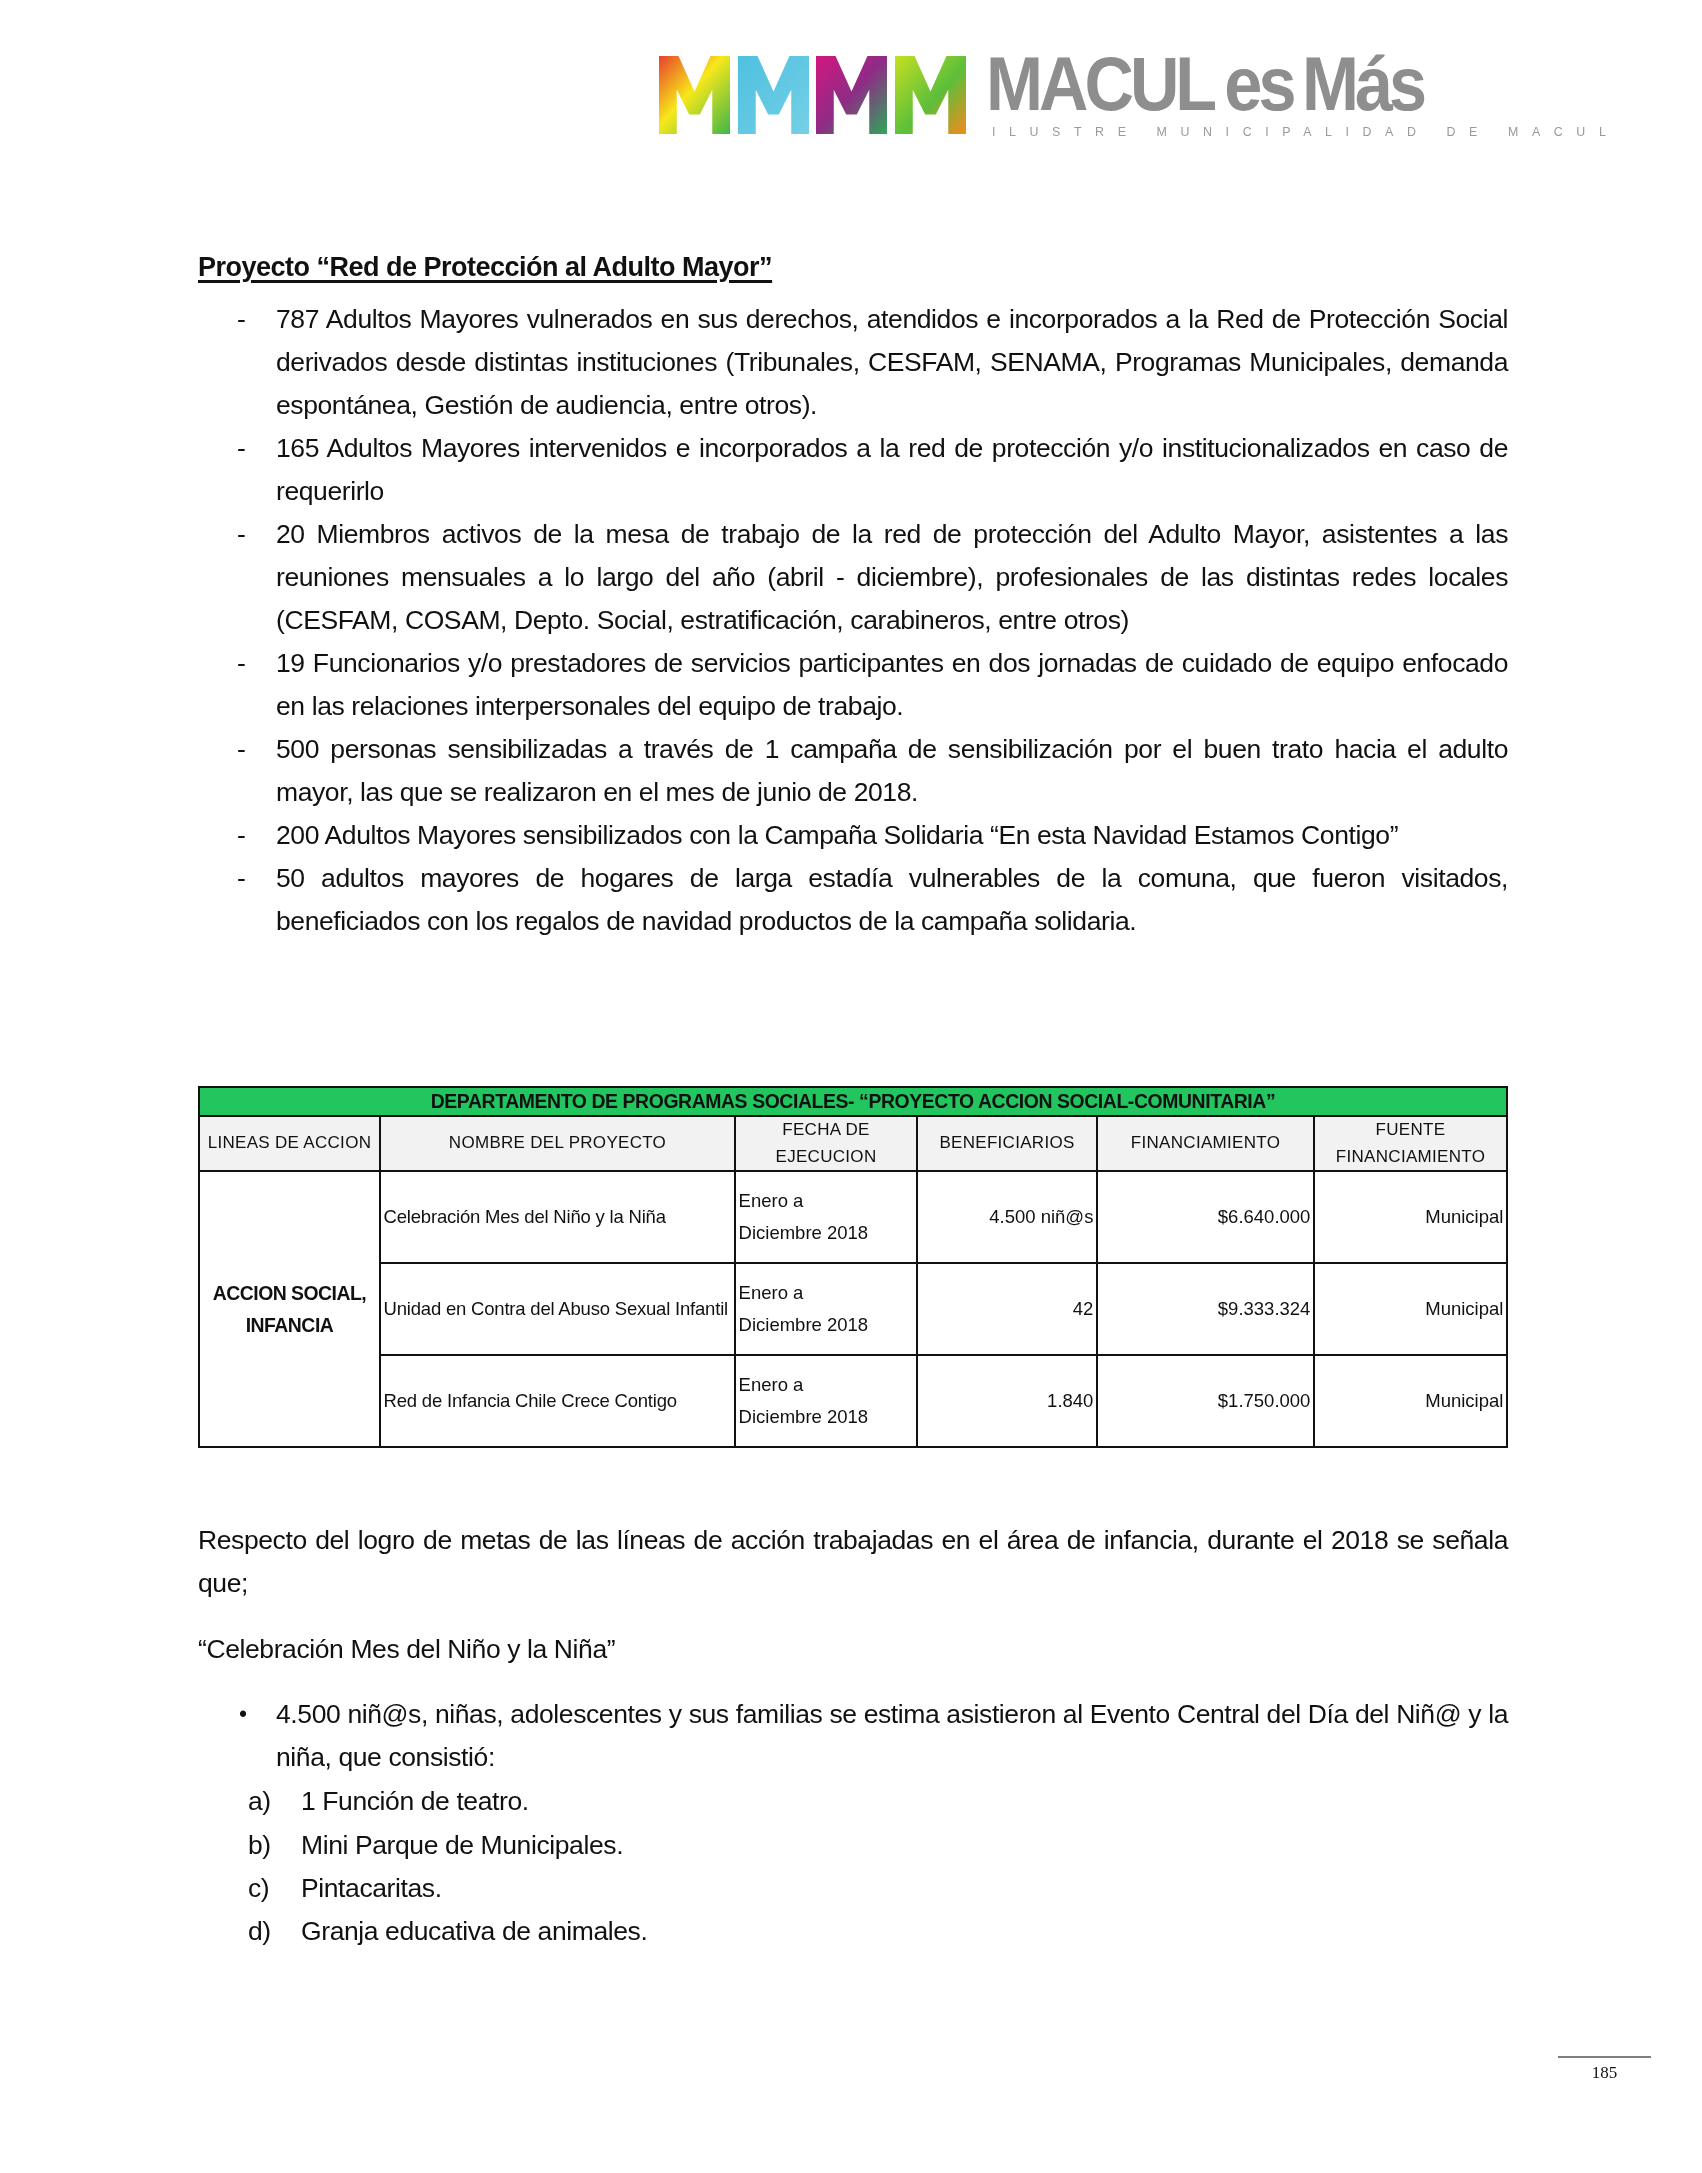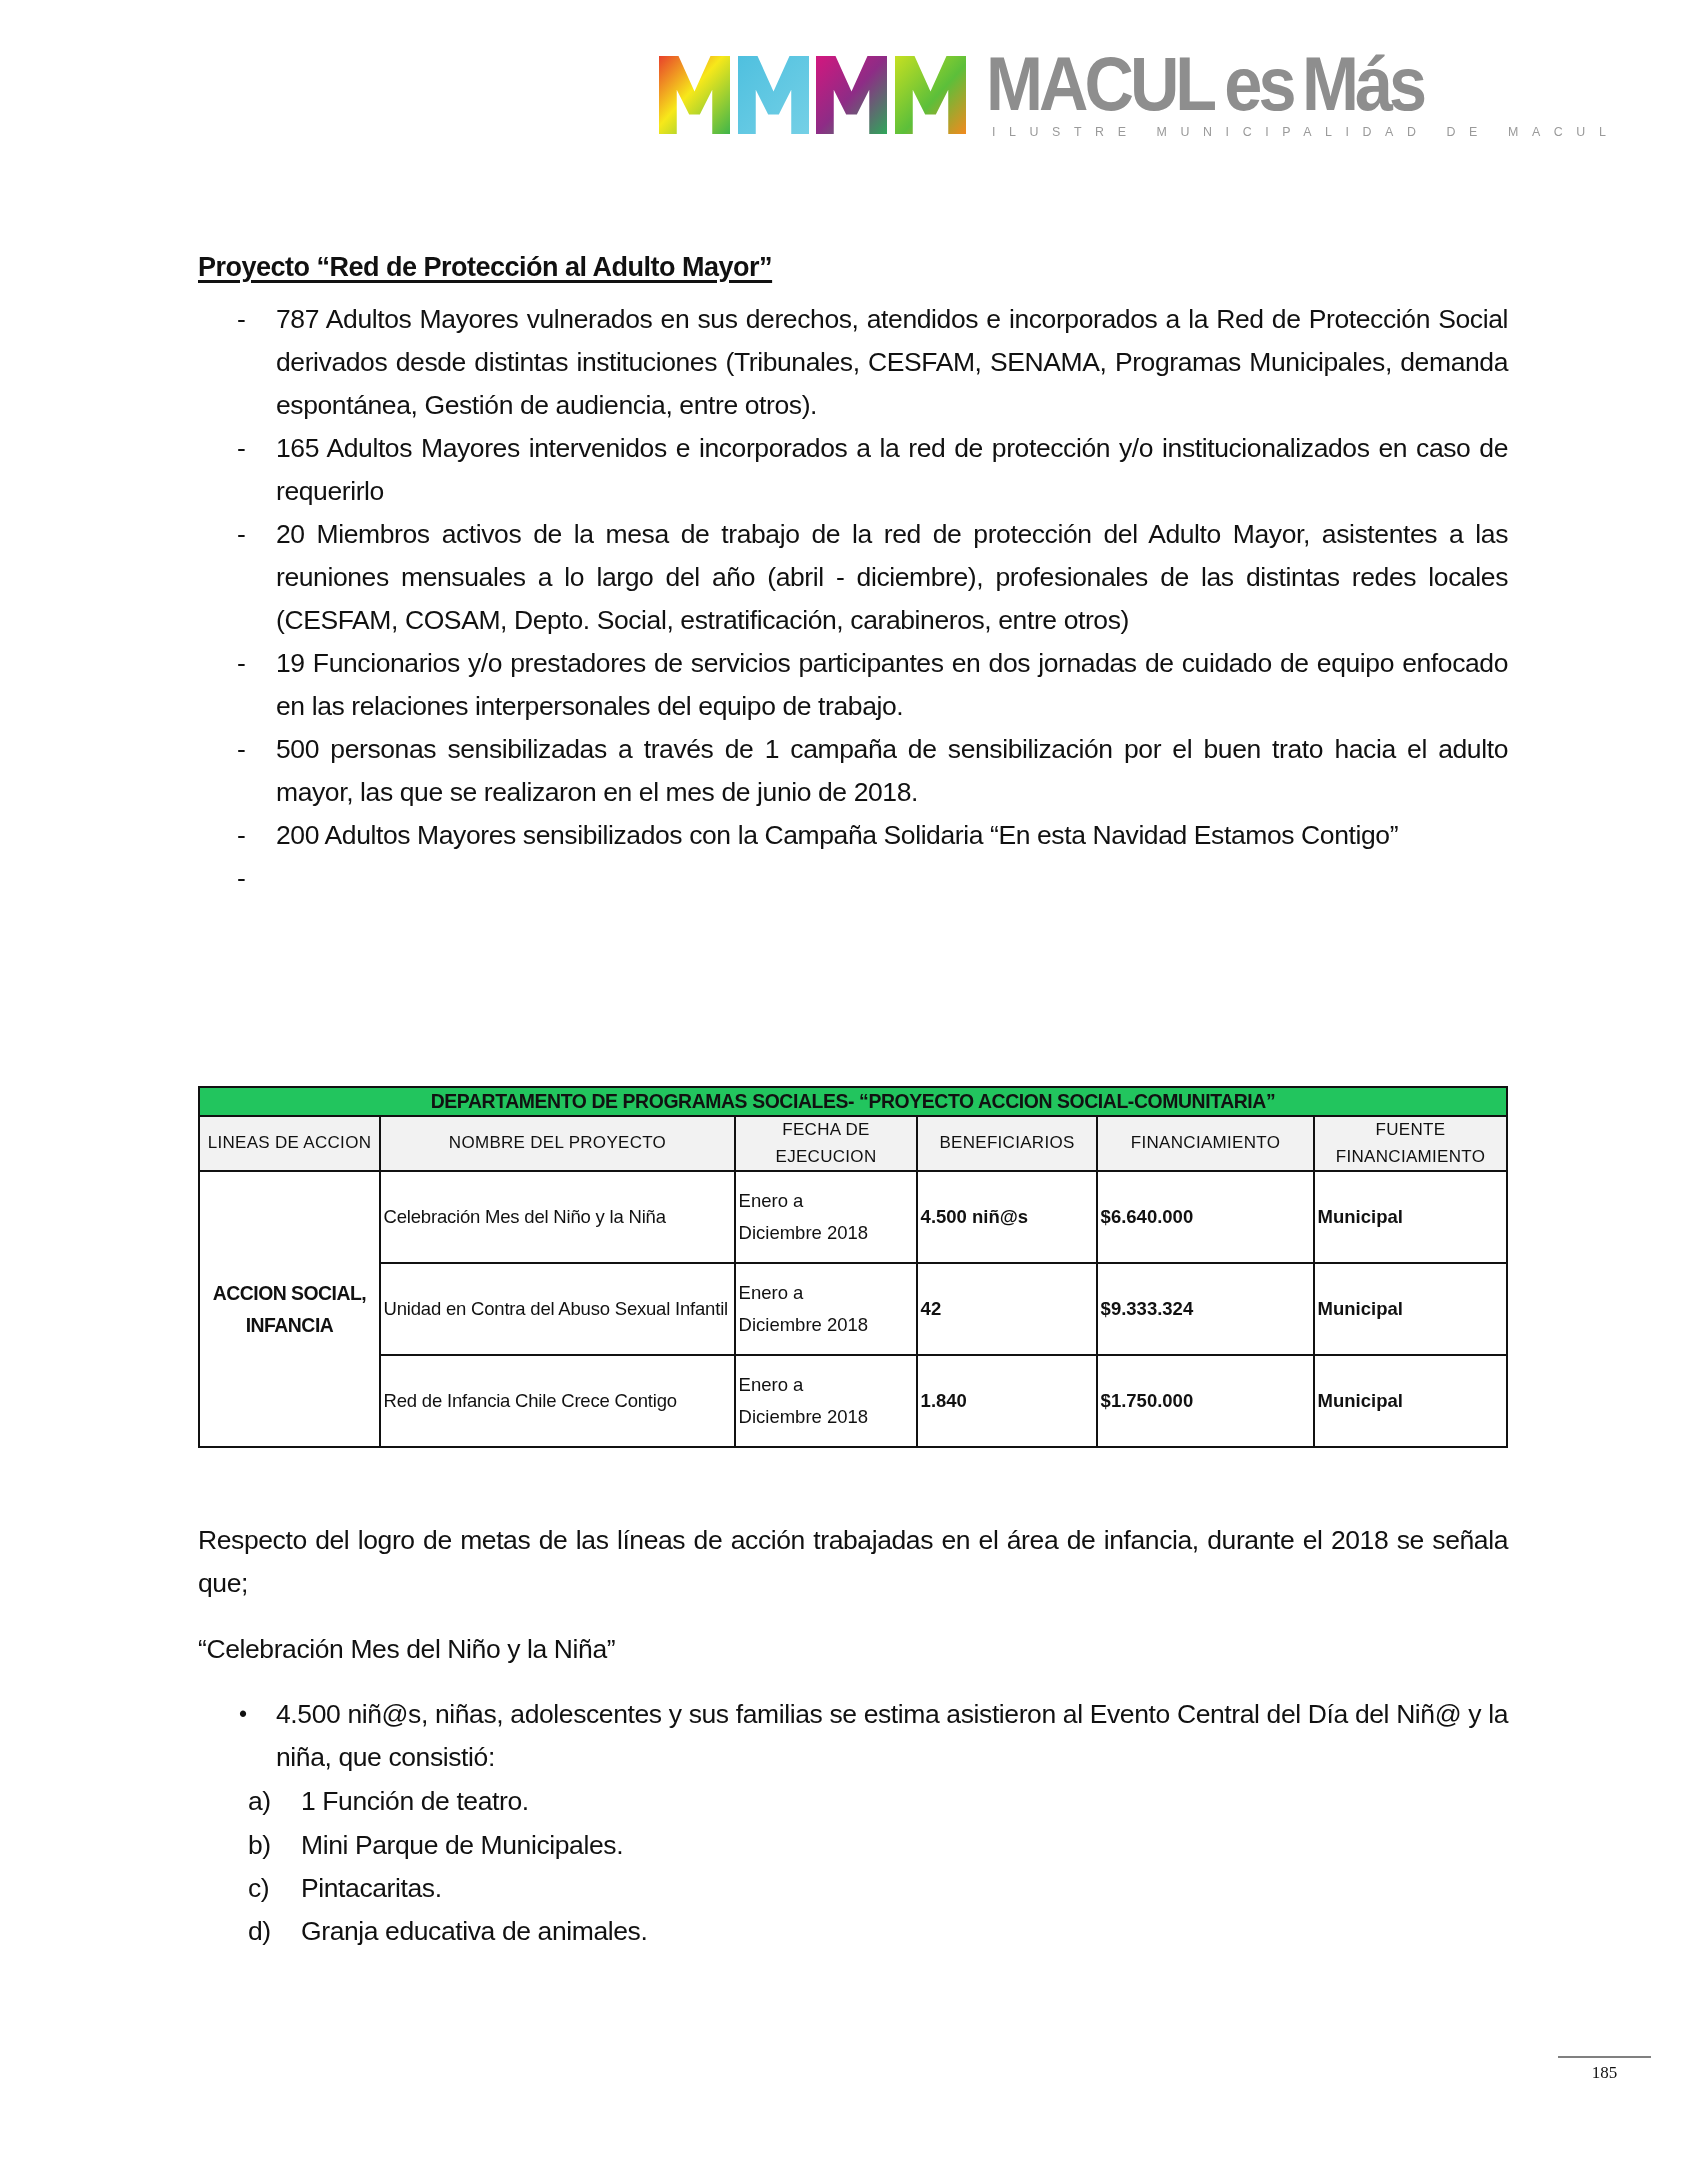--- a/index.html
+++ b/index.html
@@ -27,21 +27,21 @@
   ul.dash li .dash-mark { position: absolute; left: 39px; top: 0; }
 
   
   .tbl { position: absolute; left: 198px; top: 1086px; border-collapse: collapse; table-layout: fixed;
          font-family: "Liberation Sans", sans-serif; font-size: 18.5px; color: #111; }
   .tbl td, .tbl th { border: 2.6px solid #111; padding: 0 2.6px; vertical-align: middle; }
   .tbl .title-row th { background: #22c55e; font-weight: bold; font-size: 19.4px; height: 27px; text-align: center; letter-spacing: -0.4px; }
   .tbl .head-row th { background: #f2f2f2; font-weight: normal; font-size: 17px; height: 51px; text-align: center; line-height: 26.5px; letter-spacing: 0.3px; }
   .tbl .body-row td { height: 90px; line-height: 32px; }
   .tbl td.proj { text-align: justify; text-align-last: left; letter-spacing: -0.2px; }
-  .tbl td.center { text-align: left; font-weight: bold; }
+  .tbl td.center { text-align: right; }
   .tbl td.line-cell { text-align: center; font-weight: bold; font-size: 19.4px; letter-spacing: -0.5px; }
 
   
   .para { position: absolute; left: 198px; width: 1310px; text-align: justify; text-align-last: left;
           font-size: 26.5px; line-height: 43px; letter-spacing: -0.4px; }
   .bullet-item { position: absolute; left: 198px; width: 1310px; font-size: 26.5px; line-height: 43px; letter-spacing: -0.4px; }
   .bullet-item .bul { position: absolute; left: 41px; top: 0; font-size: 23px; }
   .bullet-item .bt { display: block; padding-left: 78px; text-align: justify; text-align-last: left; }
   .alpha { position: absolute; left: 248px; font-size: 26.5px; line-height: 43px; letter-spacing: -0.4px; white-space: nowrap; }
   .alpha .mk { display: inline-block; width: 53px; }
@@ -110,21 +110,21 @@
 
 <div class="heading">Proyecto “Red de Protección al Adulto Mayor”</div>
 
 <ul class="dash txt">
   <li><span class="dash-mark">-</span><span>787 Adultos Mayores vulnerados en sus derechos, atendidos e incorporados a la Red de Protección Social derivados desde distintas instituciones (Tribunales, CESFAM, SENAMA, Programas Municipales, demanda espontánea, Gestión de audiencia, entre otros).</span></li>
   <li><span class="dash-mark">-</span><span>165 Adultos Mayores intervenidos e incorporados a la red de protección y/o institucionalizados en caso de requerirlo</span></li>
   <li><span class="dash-mark">-</span><span>20 Miembros activos de la mesa de trabajo de la red de protección del Adulto Mayor, asistentes a las reuniones mensuales a lo largo del año (abril - diciembre), profesionales de las distintas redes locales (CESFAM, COSAM, Depto. Social, estratificación, carabineros, entre otros)</span></li>
   <li><span class="dash-mark">-</span><span>19 Funcionarios y/o prestadores de servicios participantes en dos jornadas de cuidado de equipo enfocado en las relaciones interpersonales del equipo de trabajo.</span></li>
   <li><span class="dash-mark">-</span><span>500 personas sensibilizadas a través de 1 campaña de sensibilización por el buen trato hacia el adulto mayor, las que se realizaron en el mes de junio de 2018.</span></li>
   <li><span class="dash-mark">-</span><span>200 Adultos Mayores sensibilizados con la Campaña Solidaria “En esta Navidad Estamos Contigo”</span></li>
-  <li><span class="dash-mark">-</span></li>
+  <li><span class="dash-mark">-</span><span>50 adultos mayores de hogares de larga estadía vulnerables de la comuna, que fueron visitados, beneficiados con los regalos de navidad productos de la campaña solidaria.</span></li>
 </ul>
 
 <table class="tbl">
   <colgroup>
     <col style="width:181px">
       <col style="width:355px">
       <col style="width:182px">
     <col style="width:180px">
       <col style="width:217px">
       <col style="width:193px">

